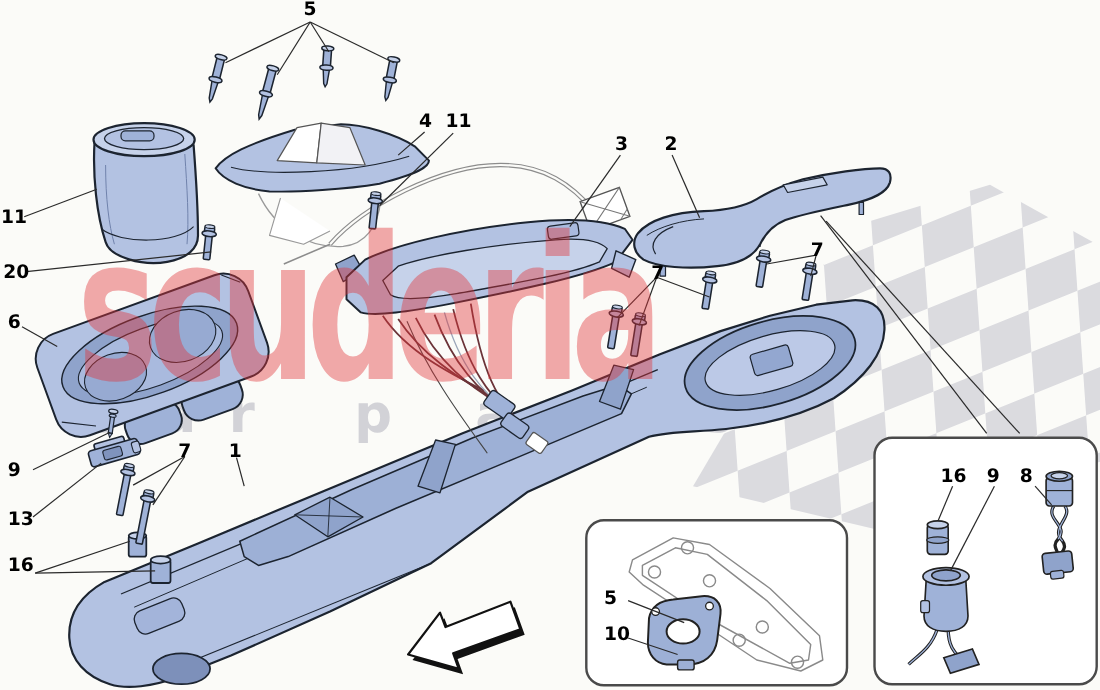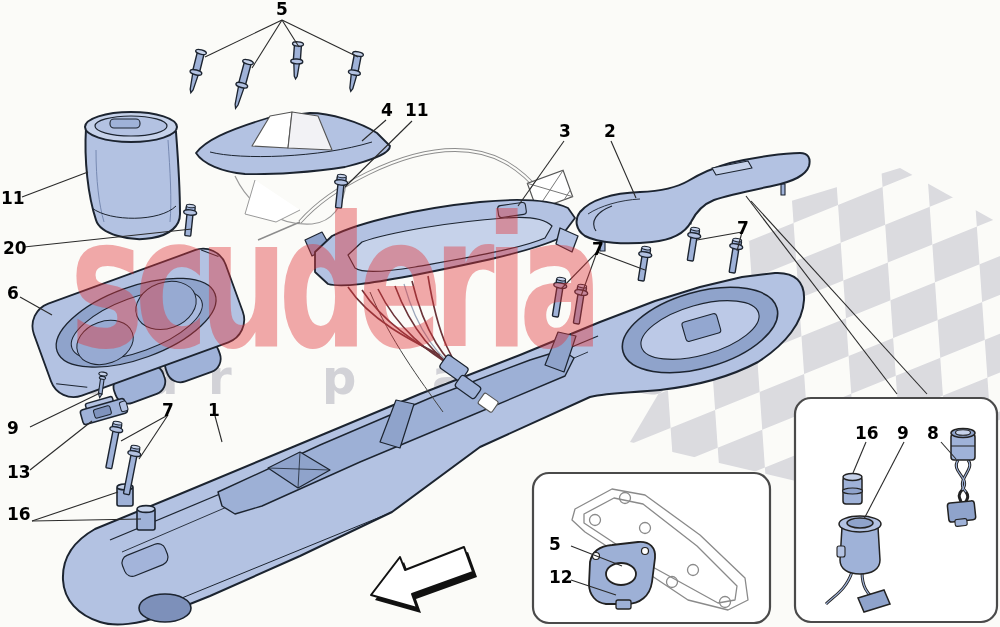--- a/index.html
+++ b/index.html
@@ -367,18 +367,18 @@
       <div class="callout" style="left: 3px; top: 240px;">20</div>
       <div class="callout" style="left: 7px; top: 285px;">6</div>
       <div class="callout" style="left: 592px; top: 241px;">7</div>
       <div class="callout" style="left: 737px; top: 220px;">7</div>
       <div class="callout" style="left: 7px; top: 420px;">9</div>
       <div class="callout" style="left: 7px; top: 464px;">13</div>
       <div class="callout" style="left: 162px; top: 402px;">7</div>
       <div class="callout" style="left: 208px; top: 402px;">1</div>
       <div class="callout" style="left: 7px; top: 506px;">16</div>
       <div class="callout" style="left: 549px; top: 536px;">5</div>
-      <div class="callout" style="left: 549px; top: 569px;">12</div>
+      <div class="callout" style="left: 549px; top: 569px;">10</div>
       <div class="callout" style="left: 855px; top: 425px;">16</div>
       <div class="callout" style="left: 897px; top: 425px;">9</div>
       <div class="callout" style="left: 927px; top: 425px;">8</div>
     </div>
 </div>
 
 </body></html>

